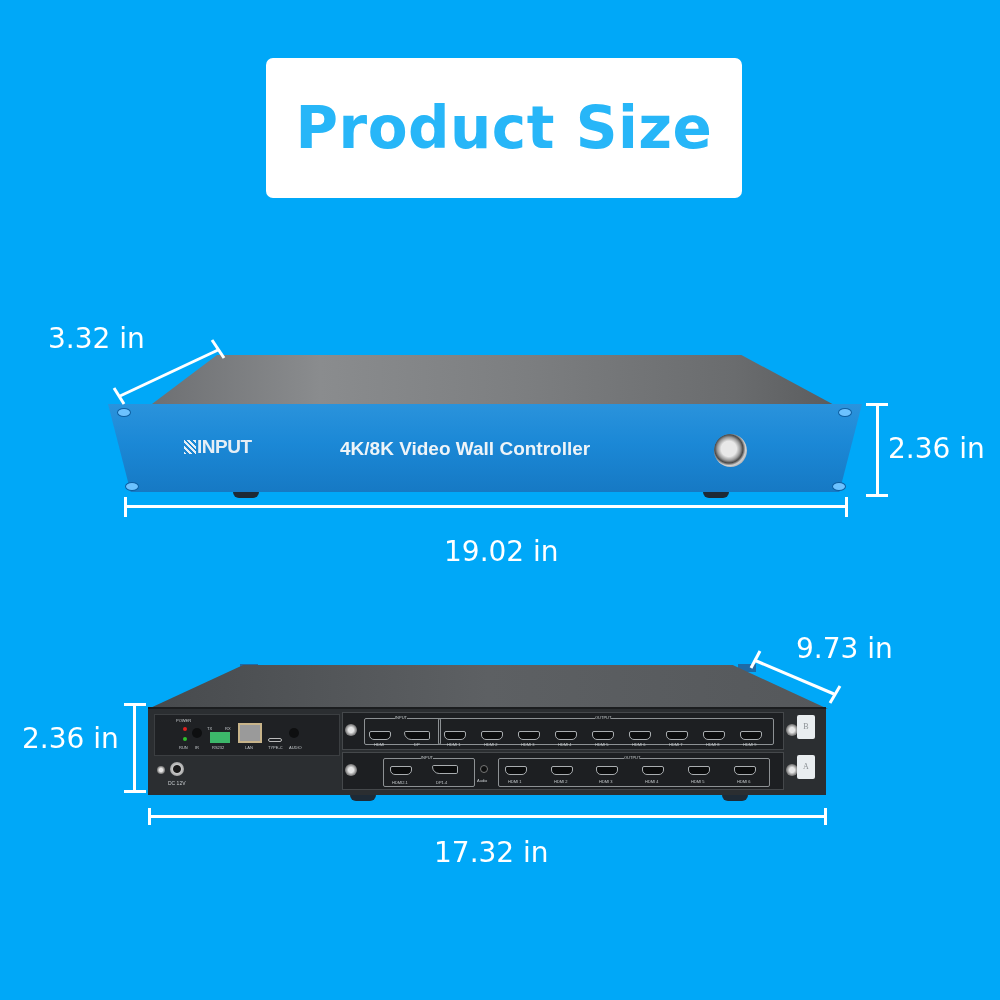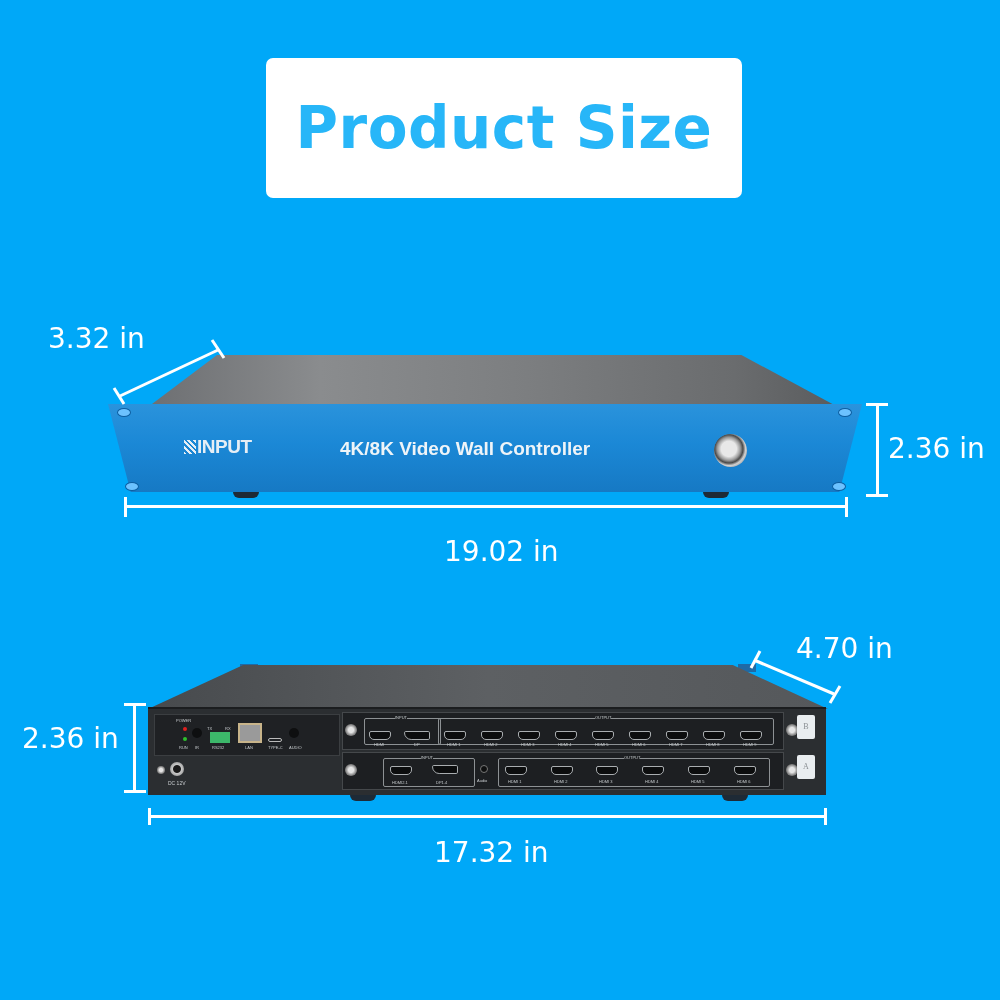--- a/index.html
+++ b/index.html
@@ -156,21 +156,21 @@
   <div class="hdmi" style="left:688px;top:766px;"></div>
     <div class="lbl" style="left:691px;top:779px;">HDMI 5</div>
   <div class="hdmi" style="left:734px;top:766px;"></div>
     <div class="lbl" style="left:737px;top:779px;">HDMI 6</div>
   <div class="screw" style="left:786px;top:764px;"></div>
   <div class="tag" style="left:797px;top:755px;">A</div>
   <div class="foot" style="left:350px;top:795px;"></div>
   <div class="foot" style="left:722px;top:795px;"></div>
 </div>
 
-<div class="dim-label" style="left:796px;top:632px;">4.70 in</div>
+<div class="dim-label" style="left:796px;top:632px;">9.73 in</div>
 <svg style="position:absolute;left:748px;top:648px;" width="95" height="60">
   <line x1="6" y1="12" x2="86" y2="46" stroke="#fff" stroke-width="3"></line>
   <line x1="12" y1="3" x2="3" y2="20" stroke="#fff" stroke-width="3"></line>
   <line x1="92" y1="38" x2="82" y2="55" stroke="#fff" stroke-width="3"></line>
 </svg>
 
 <div class="dim-label" style="left:22px;top:722px;">2.36 in</div>
 <div class="line" style="left:133px;top:704px;width:3px;height:88px;"></div>
 <div class="line" style="left:124px;top:703px;width:22px;height:3px;"></div>
 <div class="line" style="left:124px;top:790px;width:22px;height:3px;"></div>

